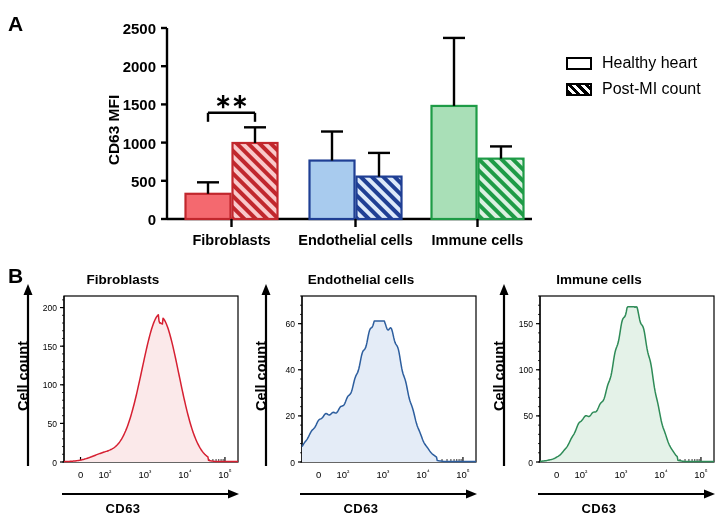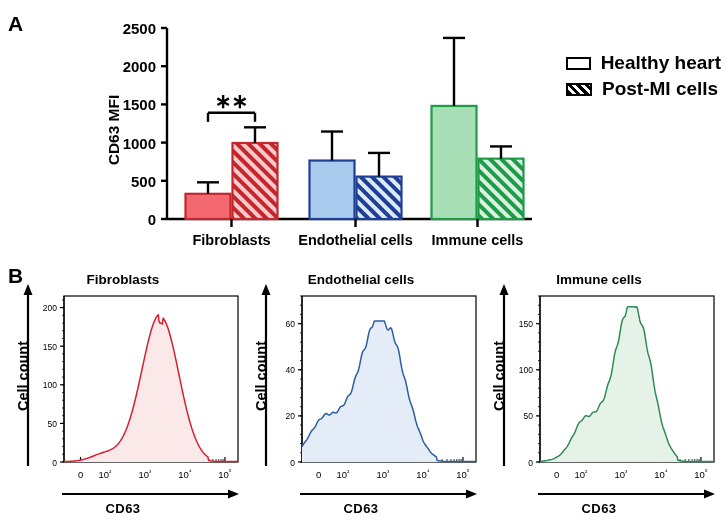--- a/index.html
+++ b/index.html
@@ -13,21 +13,21 @@
   #panelA{position:absolute;left:0;top:0;width:725px;height:255px;}
   #barchart-svg{position:absolute;left:0;top:0;}
   #legend{position:absolute;left:566px;top:50px;width:155px;}
   .legend-row{display:flex;align-items:center;height:26px;}
   .legend-swatch{width:26px;height:13px;border:2px solid #000;box-sizing:border-box;
                  margin-right:10px;background:#fff;}
   .legend-swatch.hatched{
       background:
         repeating-linear-gradient(45deg,#000 0px,#000 3px,#fff 3px,#fff 6px);
   }
-  .legend-label{font-size:19px;font-weight:bold;white-space:nowrap;}
+  .legend-label{font-size:16px;font-weight:normal;white-space:nowrap;}
 
   
   #panelB{position:absolute;left:0;top:258px;width:725px;height:270px;}
   .histo{position:absolute;top:0;width:242px;height:270px;}
   #histo-0{left:2px;}
   #histo-1{left:240px;}
   #histo-2{left:478px;}
   .histo-title{position:absolute;top:14px;left:0;width:242px;text-align:center;
                font-size:13.5px;font-weight:bold;}
   .histo-xlabel{position:absolute;top:243px;left:0;width:242px;text-align:center;
@@ -103,21 +103,21 @@
       <text x="231.5" y="107.80399999999999" text-anchor="middle" font-family="&quot;Liberation Sans&quot;, sans-serif" font-size="20" font-weight="bold" fill="#000">∗∗</text>
     </svg>
 
   <div id="legend">
     <div class="legend-row">
       <span class="legend-swatch"></span>
       <span class="legend-label">Healthy heart</span>
     </div>
     <div class="legend-row">
       <span class="legend-swatch hatched"></span>
-      <span class="legend-label">Post-MI cells</span>
+      <span class="legend-label">Post-MI count</span>
     </div>
   </div>
 </div>
 
 <div id="panelB">
   <div class="panel-letter" id="panelB-letter" style="top:6px;left:8px;position:absolute;">B</div>
 
   <div class="histo" id="histo-0">
     <div class="histo-title">Fibroblasts</div>
     <div class="histo-ylabel">Cell count</div>

